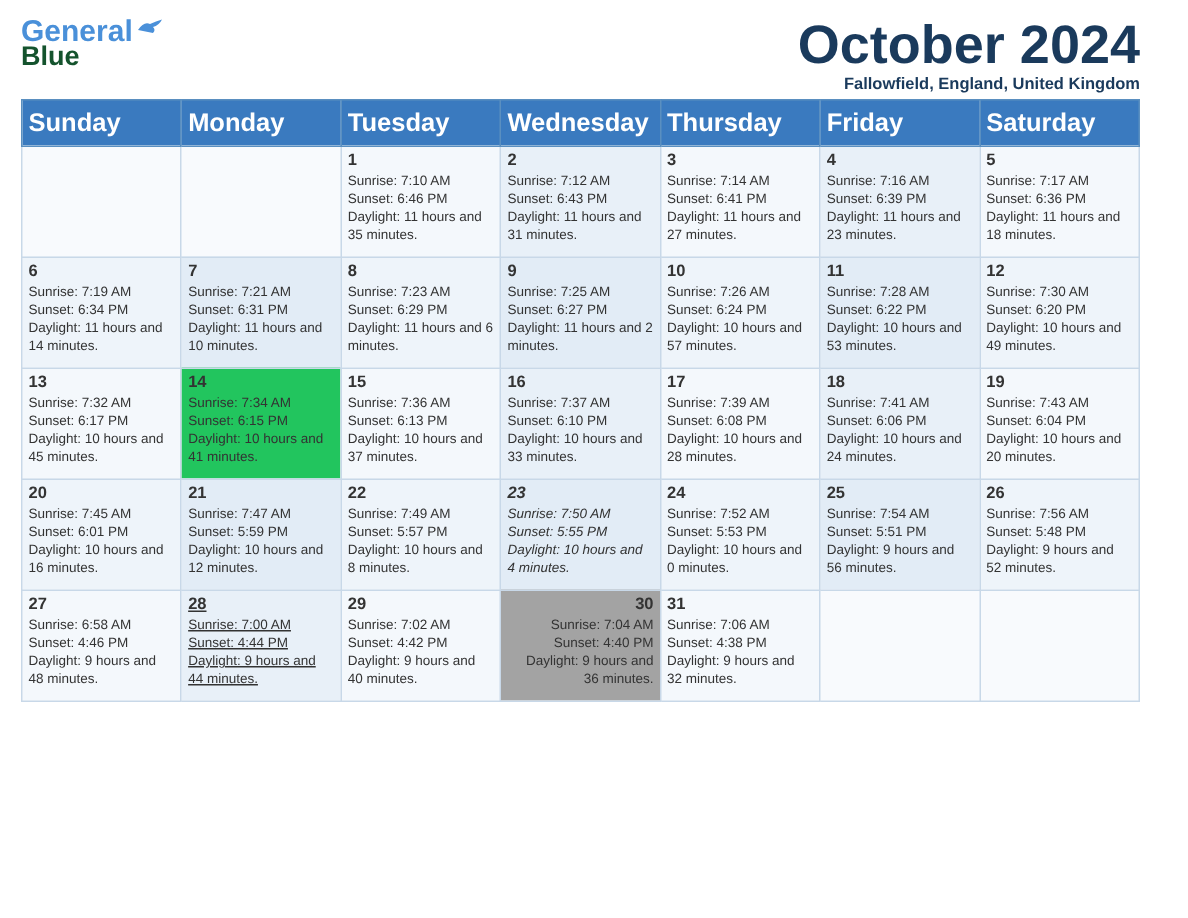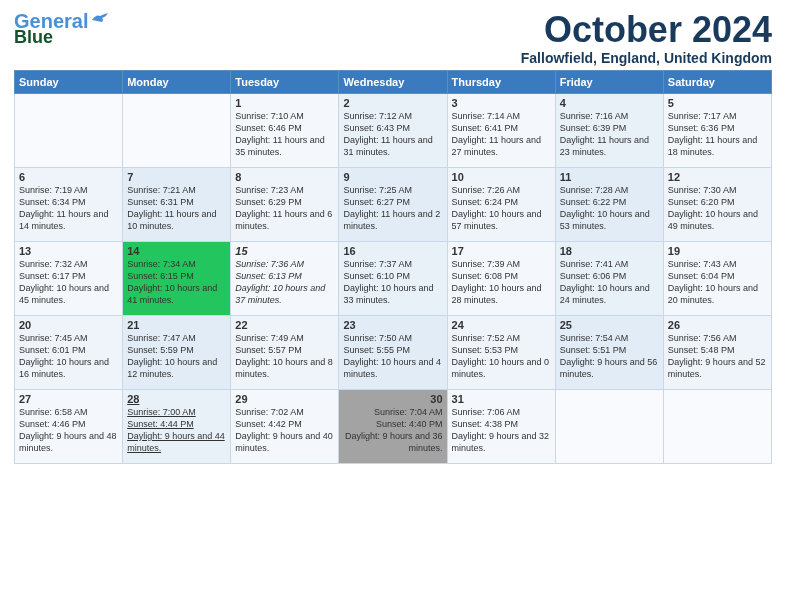--- a/index.html
+++ b/index.html
@@ -5,21 +5,21 @@
     * { box-sizing: border-box; margin: 0; padding: 0; }
     body {
       font-family: Arial, sans-serif;
       background: #fff;
       width: 792px;
       height: 612px;
       overflow: hidden;
     }
     .container {
       width: 792px;
-      padding: 10px 20px 6px 14px;
+      padding: 10px 32px 6px 14px;
     }
     .header-row {
       display: flex;
       justify-content: space-between;
       align-items: flex-start;
       margin-bottom: 4px;
     }
     .logo {
       display: flex;
       flex-direction: column;
@@ -38,33 +38,33 @@
       text-align: right;
       margin-left: 20px;
     }
     .month-title {
       font-size: 36px;
       font-weight: bold;
       color: #1a3a5c;
       line-height: 1.1;
     }
     .location-title {
-      font-size: 14px;
+      font-size: 11px;
       color: #1a3a5c;
       font-weight: bold;
     }
     table {
       width: 100%;
       border-collapse: collapse;
       table-layout: fixed;
     }
     th {
       background-color: #3a7abf;
       color: #fff;
-      font-size: 11px;
+      font-size: 17px;
       font-weight: bold;
       padding: 5px 4px;
       text-align: left;
       border: 1px solid #5a8fc0;
     }
     td {
       border: 1px solid #c8d8e8;
       vertical-align: top;
       padding: 3px 4px;
       font-size: 9px;
@@ -187,21 +187,21 @@
         </tr>
         <tr>
           <td style="background: rgb(244, 248, 252);">
             <span class="day-num">13</span>
             <div class="cell-content">Sunrise: 7:32 AM<br>Sunset: 6:17 PM<br>Daylight: 10 hours and 45 minutes.</div>
           </td>
           <td style="background: #22c55e;">
             <span class="day-num">14</span>
             <div class="cell-content">Sunrise: 7:34 AM<br>Sunset: 6:15 PM<br>Daylight: 10 hours and 41 minutes.</div>
           </td>
-          <td style="background: rgb(244, 248, 252); font-style: italic;">
+          <td style="background: rgb(244, 248, 252);">
             <span class="day-num">15</span>
             <div class="cell-content">Sunrise: 7:36 AM<br>Sunset: 6:13 PM<br>Daylight: 10 hours and 37 minutes.</div>
           </td>
           <td style="background: rgb(232, 240, 248);">
             <span class="day-num">16</span>
             <div class="cell-content">Sunrise: 7:37 AM<br>Sunset: 6:10 PM<br>Daylight: 10 hours and 33 minutes.</div>
           </td>
           <td style="background: rgb(244, 248, 252); margin-left: 32px;">
             <span class="day-num">17</span>
             <div class="cell-content">Sunrise: 7:39 AM<br>Sunset: 6:08 PM<br>Daylight: 10 hours and 28 minutes.</div>
@@ -221,21 +221,21 @@
             <div class="cell-content">Sunrise: 7:45 AM<br>Sunset: 6:01 PM<br>Daylight: 10 hours and 16 minutes.</div>
           </td>
           <td style="background: rgb(226, 236, 246);">
             <span class="day-num">21</span>
             <div class="cell-content">Sunrise: 7:47 AM<br>Sunset: 5:59 PM<br>Daylight: 10 hours and 12 minutes.</div>
           </td>
           <td style="background: rgb(238, 244, 250);">
             <span class="day-num">22</span>
             <div class="cell-content">Sunrise: 7:49 AM<br>Sunset: 5:57 PM<br>Daylight: 10 hours and 8 minutes.</div>
           </td>
-          <td style="background: rgb(226, 236, 246);">
+          <td style="background: rgb(226, 236, 246); font-style: italic;">
             <span class="day-num">23</span>
             <div class="cell-content">Sunrise: 7:50 AM<br>Sunset: 5:55 PM<br>Daylight: 10 hours and 4 minutes.</div>
           </td>
           <td style="background: rgb(238, 244, 250);">
             <span class="day-num">24</span>
             <div class="cell-content">Sunrise: 7:52 AM<br>Sunset: 5:53 PM<br>Daylight: 10 hours and 0 minutes.</div>
           </td>
           <td style="background: rgb(226, 236, 246); margin-top: 36px;">
             <span class="day-num">25</span>
             <div class="cell-content">Sunrise: 7:54 AM<br>Sunset: 5:51 PM<br>Daylight: 9 hours and 56 minutes.</div>

